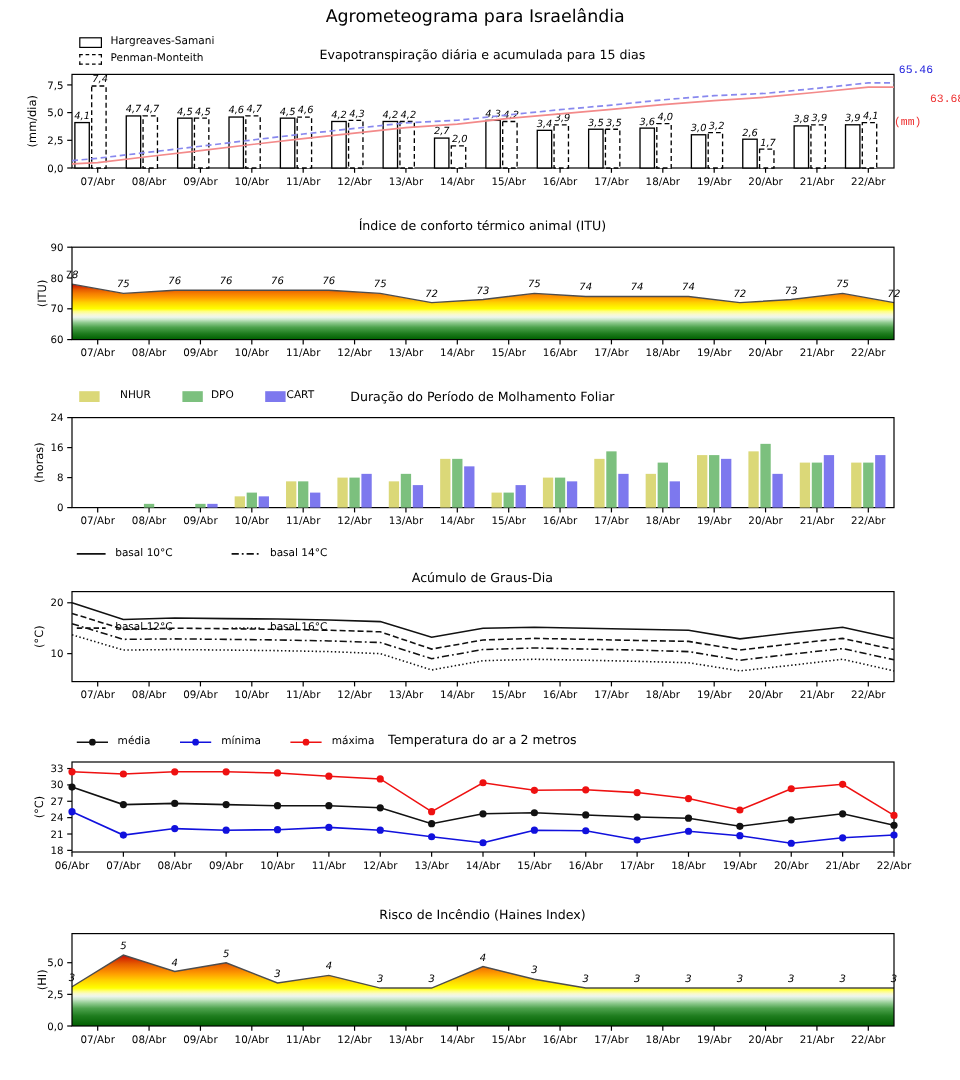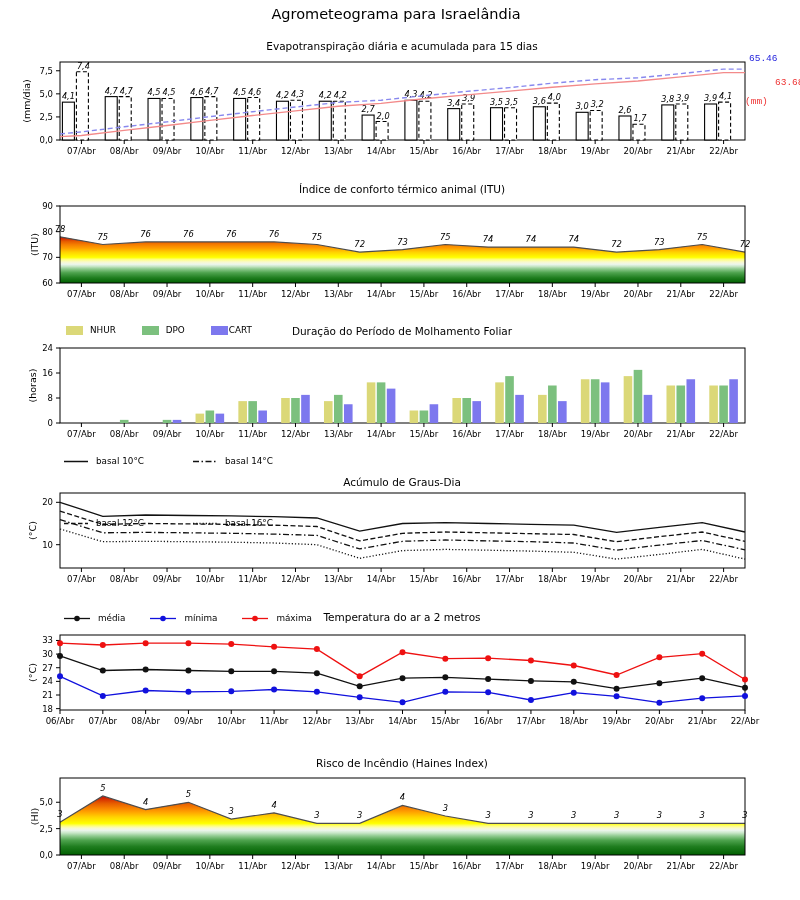--- a/index.html
+++ b/index.html
@@ -528,29 +528,39 @@
         <text x="573.75" y="818.3561643835617" font-size="8.4" text-anchor="middle" fill="#000" font-style="italic">3</text>
         <text x="616.5625" y="818.3561643835617" font-size="8.4" text-anchor="middle" fill="#000" font-style="italic">3</text>
         <text x="659.375" y="818.3561643835617" font-size="8.4" text-anchor="middle" fill="#000" font-style="italic">3</text>
         <text x="702.1875" y="818.3561643835617" font-size="8.4" text-anchor="middle" fill="#000" font-style="italic">3</text>
         <text x="745" y="818.3561643835617" font-size="8.4" text-anchor="middle" fill="#000" font-style="italic">3</text>
       </g>
     </svg>
 
   <div id="main-title" class="ovl">Agrometeograma para Israelândia</div>
 
+  <div class="ovl" style="left:66px;top:28px;">
+    <div class="leg-row">
+      <span class="box-sw"></span>
+      <span class="leg-label">Hargreaves-Samani</span>
+    </div>
+    <div class="leg-row">
+      <span class="box-sw dashed"></span>
+      <span class="leg-label">Penman-Monteith</span>
+    </div>
+  </div>
   <div class="ovl sub-title" style="top:40px;">Evapotranspiração diária e acumulada para 15 dias</div>
   <div class="ovl ann" style="left:749px;top:53px;color:#2222dd;">65.46</div>
   <div class="ovl ann" style="left:775px;top:77px;color:#ee3333;">63.68</div>
   <div class="ovl ann" style="left:745px;top:96px;color:#ee3333;">(mm)</div>
 
   <div class="ovl sub-title" style="top:183px;">Índice de conforto térmico animal (ITU)</div>
 
   <div class="ovl hleg" style="left:66px;top:325px;gap:26px;">
-    <span class="hleg" style="gap:7px;text-align:right;">
+    <span class="hleg" style="gap:17px;text-align:right;">
       <span class="col-sw" id="sw-nhur" style="background: rgb(219, 216, 120);"></span>
       <span class="leg-label">NHUR</span>
     </span>
     <span class="hleg" style="gap:7px;">
       <span class="col-sw" id="sw-dpo" style="background: rgb(124, 192, 126);"></span>
       <span class="leg-label">DPO</span>
     </span>
     <span class="hleg" style="gap:1px;">
       <span class="col-sw" id="sw-cart" style="background: rgb(125, 120, 238);"></span>
       <span class="leg-label">CART</span>

